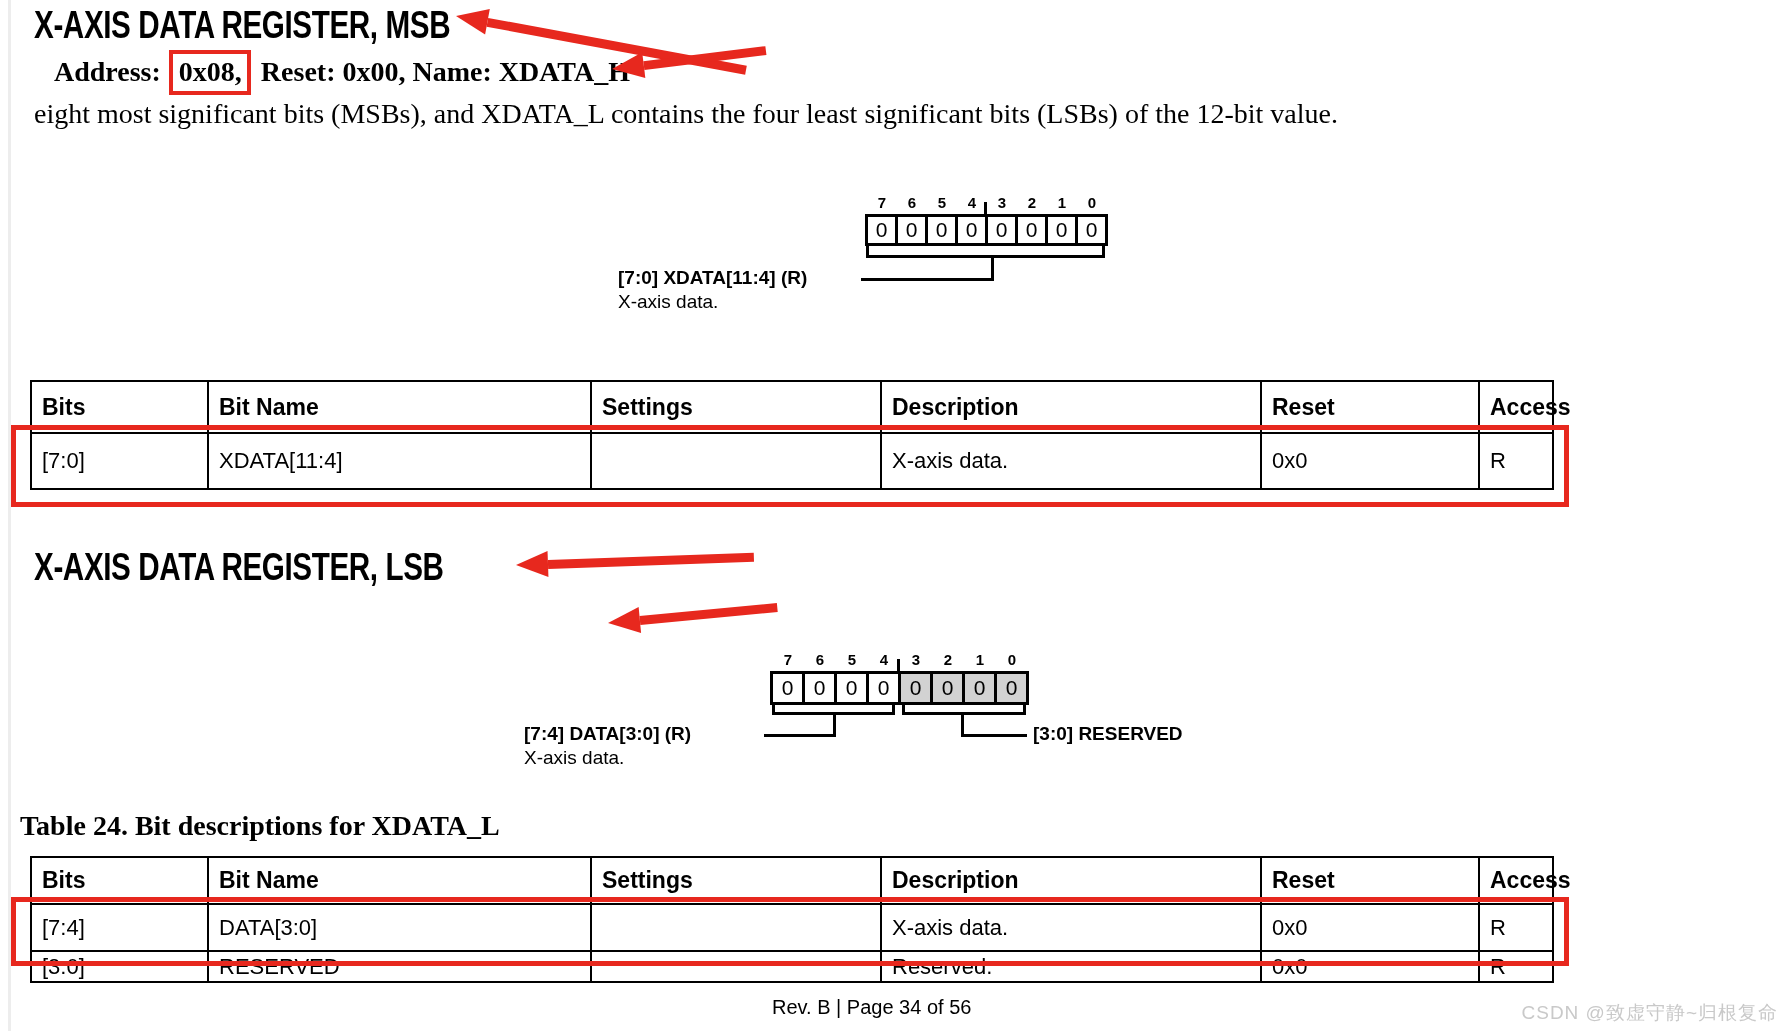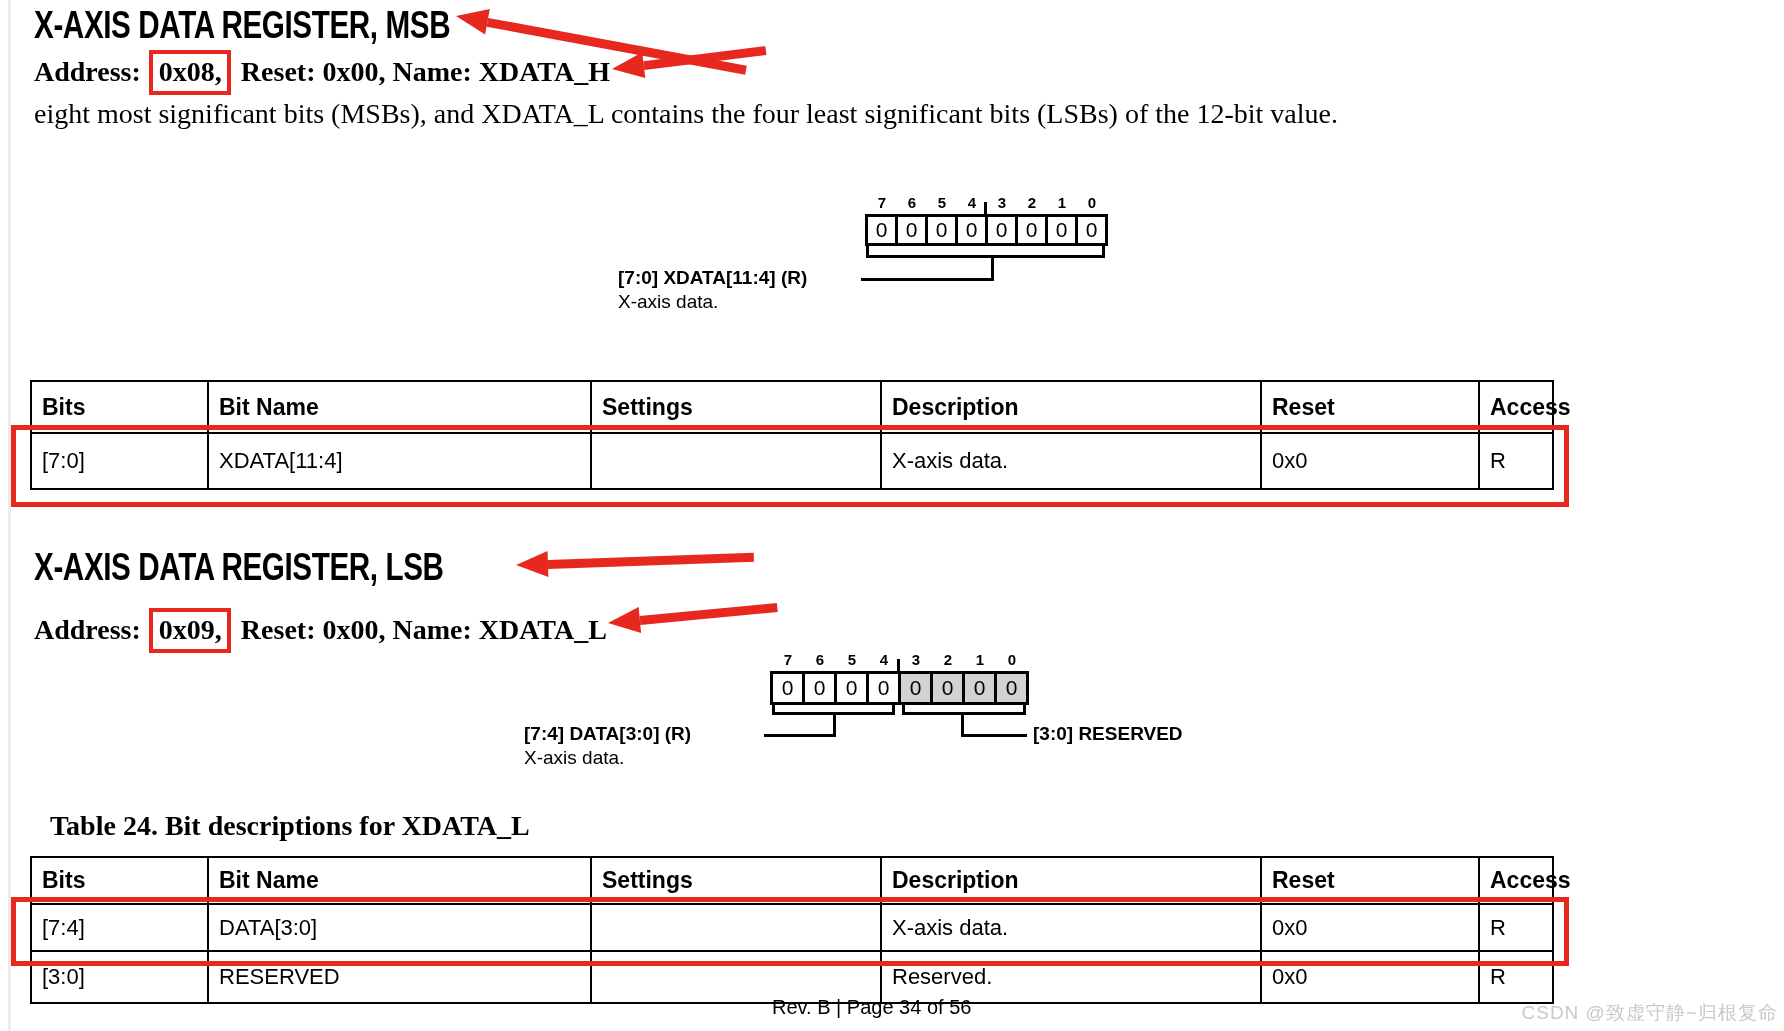--- a/index.html
+++ b/index.html
@@ -6,21 +6,21 @@
   html,body{ margin:0; padding:0; background:#fff; }
   #canvas{ position:relative; width:1784px; height:1031px; background:#fff; overflow:hidden;
            font-family:"Liberation Sans",sans-serif; color:var(--ink); }
   .abs{ position:absolute; }
 
   .edge-line{ left:8px; top:0; width:3px; height:1031px; background:#ededed; }
 
   .h-title{ font-family:"Liberation Sans",sans-serif; font-weight:700; font-size:38px;
             letter-spacing:-0.5px; transform:scaleX(0.78); transform-origin:left top; white-space:nowrap; }
 
-  .addr{ font-family:"Liberation Serif",serif; font-weight:700; font-size:28px; white-space:nowrap; line-height:40px; }
+  .addr{ font-family:"Liberation Serif",serif; font-weight:700; font-size:28px; white-space:nowrap; line-height:40px;margin-left:20px; }
   .addr .hl{ display:inline-block; border:4px solid var(--red); padding:0 5px 1px 6px; margin:-7px 3px -7px 1px; line-height:36px; }
 
   .para{ font-family:"Liberation Serif",serif; font-size:28px; line-height:39px; white-space:nowrap; }
 
   .caption{ font-family:"Liberation Serif",serif; font-weight:700; font-size:28px; white-space:nowrap; }
 
   
   .numrow{ display:flex; }
   .numrow span{ text-align:center; font-weight:700; font-size:15px; }
   .numrow.d1 span{ width:30px; }
@@ -38,21 +38,21 @@
 
   
   table.reg{ border-collapse:collapse; table-layout:fixed; width:1522px; }
   table.reg th, table.reg td{ border:2px solid #000; text-align:left; padding:0 0 0 10px;
         box-sizing:border-box; overflow:visible; white-space:nowrap; vertical-align:middle; }
   table.reg th{ font-size:23px; font-weight:700; height:52px; }
   table.reg td{ font-size:22px; font-weight:400; }
   table.t23 td{ height:56px; }
   table.t24 th{ height:47px; }
   table.t24 tr.r1 td{ height:47px; }
-  table.t24 tr.r2 td{ height:52px; }
+  table.t24 tr.r2 td{ height:31px; }
 
   .rowbox{ position:absolute; border:5px solid var(--red); }
 
   
   .arrow{ position:absolute; height:26px; display:flex; align-items:center; transform-origin:left center; }
   .arrow .head{ width:0; height:0; border-top:13px solid transparent; border-bottom:13px solid transparent;
                 border-right:32px solid var(--red); }
   .arrow .shaft{ height:9px; background:var(--red); flex:1; }
 
   .footer{ font-size:20px; white-space:nowrap; }
@@ -134,25 +134,20 @@
         <td>X-axis data.</td>
         <td>0x0</td>
         <td>R</td>
       </tr>
     </tbody>
   </table>
   <div class="rowbox" style="left:11px; top:425px; width:1548px; height:72px;"></div>
 
   <div class="abs h-title" style="left:34px; top:546px;">X-AXIS DATA REGISTER, LSB</div>
 
-  <div class="abs addr" style="left:34px; top:610px;">
-    <span>Address:</span>
-    <span class="hl">0x09,</span>
-    <span>Reset: 0x00, Name: XDATA_L</span>
-  </div>
 
   <div class="abs numrow d2" style="left:770px; top:651px;">
     <span style="margin-left:2px">7</span>
     <span>6</span>
     <span>5</span>
     <span>4</span>
     <span>3</span>
     <span>2</span>
     <span>1</span>
     <span>0</span>
@@ -177,21 +172,21 @@
 
   <div class="abs ln" style="left:902px; top:703px; width:3px; height:12px;"></div>
   <div class="abs ln" style="left:1023px; top:703px; width:3px; height:12px;"></div>
   <div class="abs ln" style="left:902px; top:712px; width:124px; height:3px;"></div>
   <div class="abs ln" style="left:961px; top:712px; width:3px; height:25px;"></div>
   <div class="abs ln" style="left:961px; top:734px; width:66px; height:3px;"></div>
   <div class="abs diaglabel" style="left:524px; top:723px;">[7:4] DATA[3:0] (R)</div>
   <div class="abs diagsub" style="left:524px; top:747px;">X-axis data.</div>
   <div class="abs diaglabel" style="left:1033px; top:723px;">[3:0] RESERVED</div>
 
-  <div class="abs caption" style="left:50px; top:810px;text-align:right;">Table 24. Bit descriptions for XDATA_L</div>
+  <div class="abs caption" style="left:20px; top:810px;text-align:right;">Table 24. Bit descriptions for XDATA_L</div>
   <table class="abs reg t24" style="left:30px; top:856px;">
     <colgroup>
       <col style="width:177px">
         <col style="width:383px">
         <col style="width:290px">
       <col style="width:380px">
         <col style="width:218px">
         <col style="width:74px">
     </colgroup>
     <thead>

